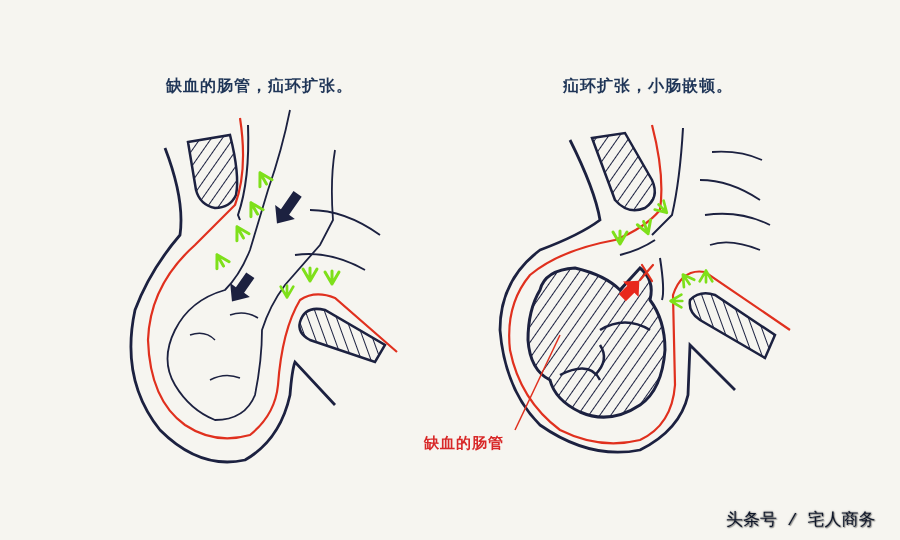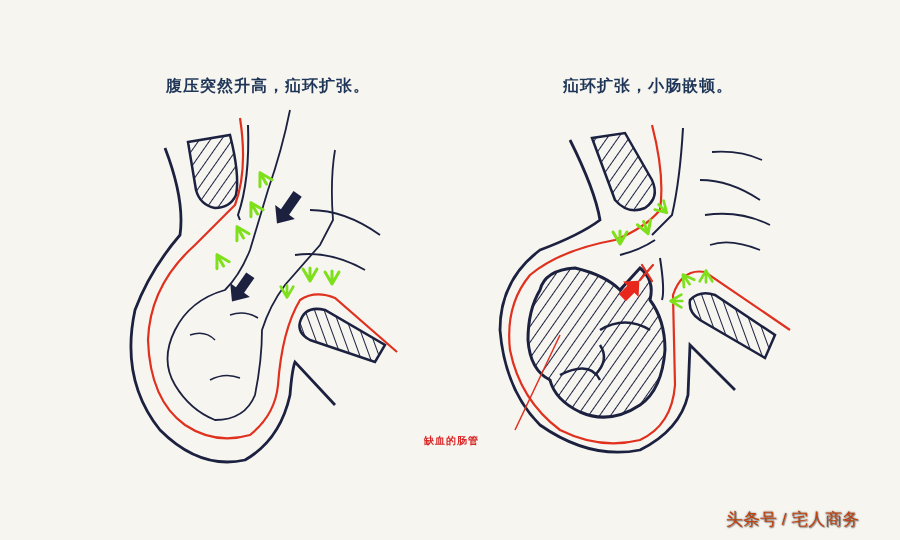--- a/index.html
+++ b/index.html
@@ -12,28 +12,28 @@
   .canvas { position: absolute; left: 0; top: 0; width: 900px; height: 540px; }
   .title {
     position: absolute; top: 76px;
     font-size: 16px; color: #1f3557; letter-spacing: 1px;
     font-family: "DejaVu Serif", serif; font-weight: bold;
   }
   .title-left { left: 166px; }
   .title-right { left: 563px; }
   .label-ischemic {
     position: absolute; left: 424px; top: 434px;
-    font-size: 10px; color: #d82828; font-weight: bold;
+    font-size: 15px; color: #d82828; font-weight: bold;
     font-family: "DejaVu Sans", sans-serif; letter-spacing: 1px;
   }
   .watermark {
     position: absolute; left: 726px; top: 508px;
-    font-size: 17px; color: #c2410c;
+    font-size: 17px; color: #0f172a;
     text-shadow: 0 0 2px rgba(0,0,0,0.55), 1px 1px 1px rgba(0,0,0,0.35);
-    font-family: Liberation Sans, sans-serif;
+    font-family: Liberation Mono, monospace;
     text-align: center;
   }
 </style>
 </head>
 <body>
 
 <svg class="canvas" viewBox="0 0 900 540" xmlns="http://www.w3.org/2000/svg">
   <defs>
     <pattern id="hatch" patternUnits="userSpaceOnUse" width="9" height="9" patternTransform="rotate(35)">
       <line x1="0" y1="0" x2="0" y2="9" stroke="#1c2140" stroke-width="2"></line>
@@ -120,16 +120,16 @@
       <use href="#chev" x="654" y="200" width="18" height="18" transform="rotate(135 663 209)"></use>
       <use href="#chev" x="677" y="270" width="18" height="18" transform="rotate(-35 686 279)"></use>
       <use href="#chev" x="697" y="267" width="18" height="18" transform="rotate(0 706 276)"></use>
       <use href="#chev" x="667" y="292" width="18" height="18" transform="rotate(-90 676 301)"></use>
     </g>
 
     <path d="M 515 430 L 560 335" stroke="#e0301e" stroke-width="1.5"></path>
   </g>
 </svg>
 
-<div class="title title-left">腹压突然升高，疝环扩张。</div>
+<div class="title title-left">缺血的肠管，疝环扩张。</div>
 <div class="title title-right">疝环扩张，小肠嵌顿。</div>
 <div class="label-ischemic">缺血的肠管</div>
 <div class="watermark">头条号 / 宅人商务</div>
 
 </body></html>

